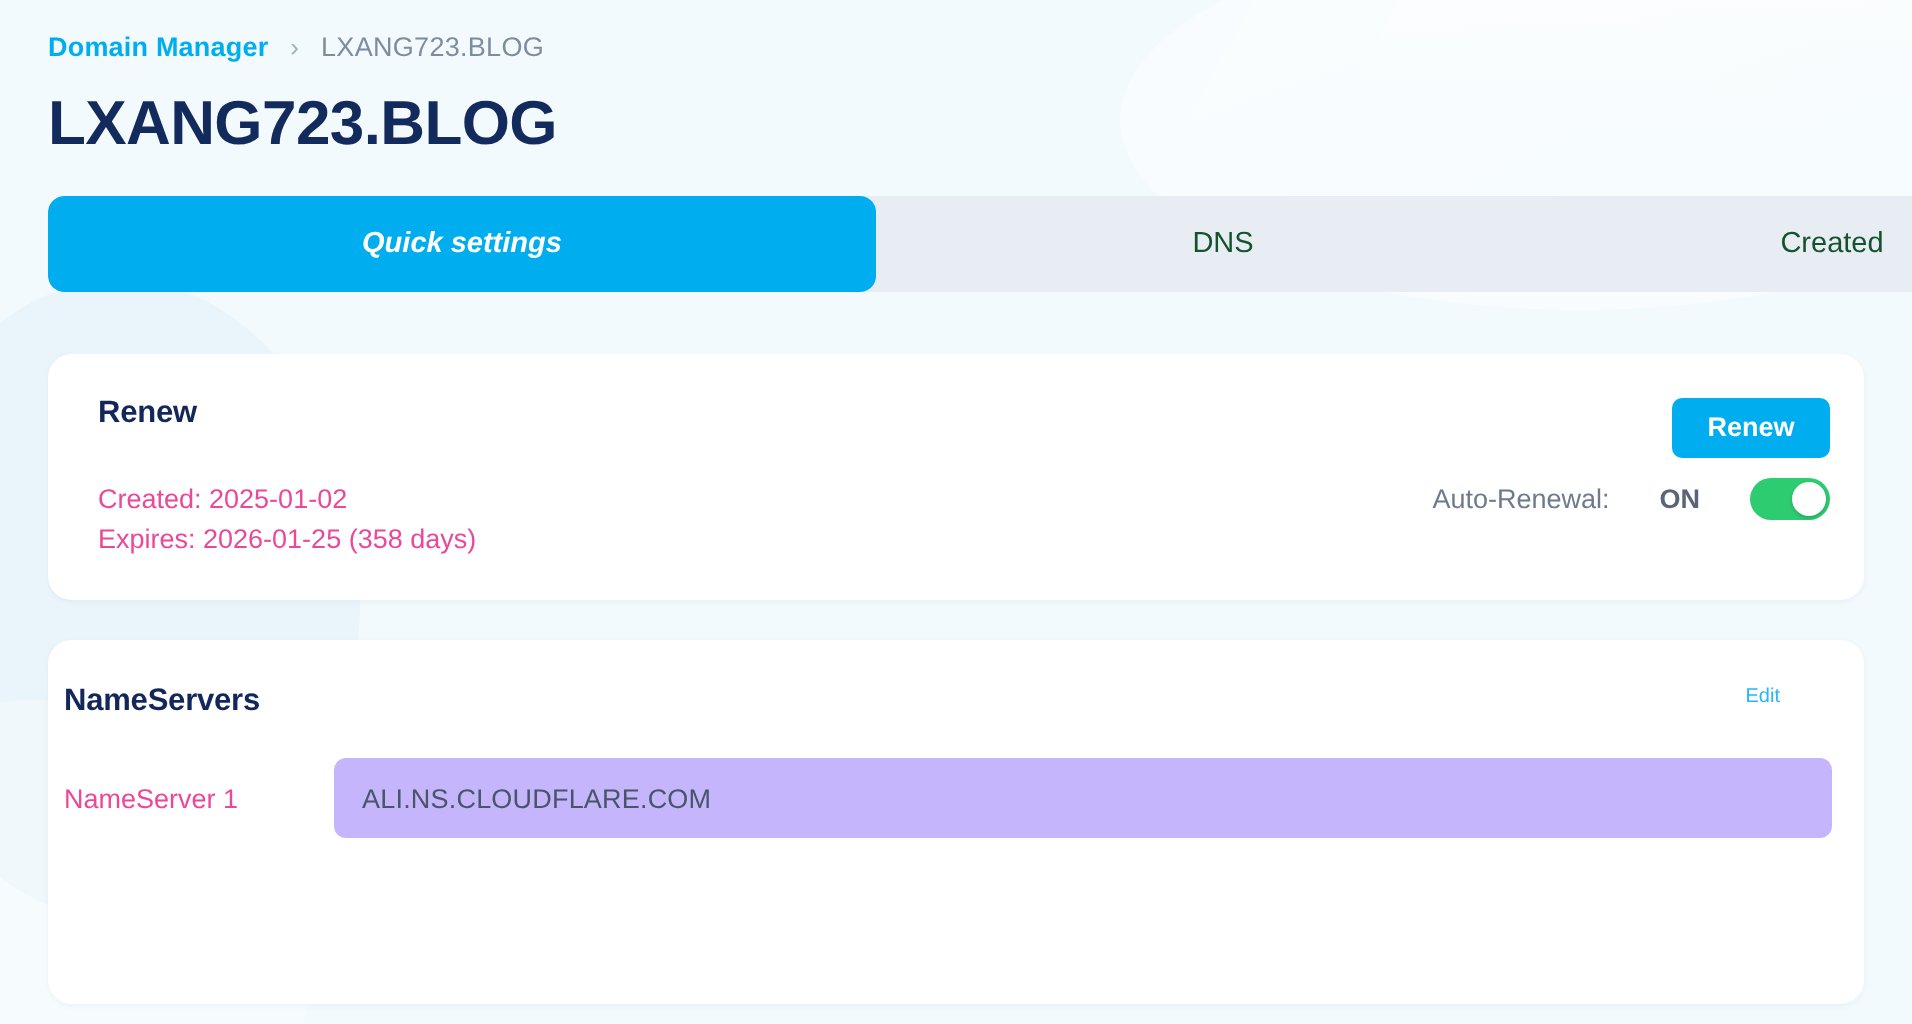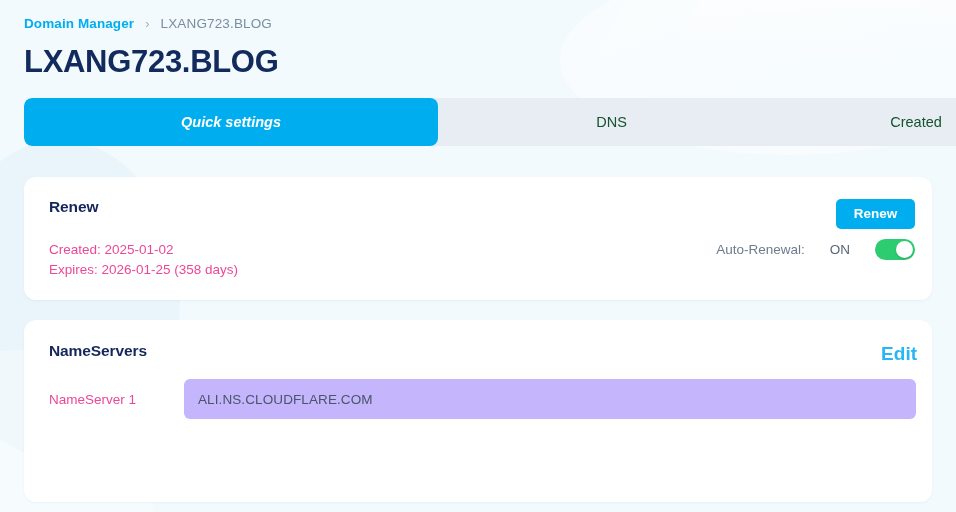--- a/index.html
+++ b/index.html
@@ -108,21 +108,21 @@
   }
   .card-renew {
     margin-top: 31px;
     height: 123px;
     padding: 21px 24px 0 25px;
     position: relative;
   }
   .card-ns {
     margin-top: 20px;
     min-height: 182px;
-    padding: 22px 16px 20px 25px;
+    padding: 22px 16px 20px 8px;
     position: relative;
   }
 
   .card-title {
     font-size: 15.5px;
     font-weight: 700;
     color: #13275a;
     letter-spacing: -0.1px;
   }
 
@@ -161,21 +161,21 @@
     align-items: center;
     gap: 25px;
   }
   .auto-renew-label {
     font-size: 13.5px;
     color: #6e7b8d;
   }
   .auto-renew-state {
     font-size: 13.5px;
     color: #5a6678;
-    font-weight: 400;
+    font-weight: 700;
   }
   .toggle {
     width: 40px;
     height: 21px;
     border-radius: 11px;
     background: #2ecc71;
     position: relative;
     cursor: pointer;
     flex: none;
   }
@@ -186,27 +186,26 @@
     width: 17px;
     height: 17px;
     border-radius: 50%;
     background: #fff;
     box-shadow: 0 1px 2px rgba(0,0,0,.18);
   }
 
   
   .edit-link {
     position: absolute;
-    right: 15px;
+    right: 42px;
     top: 23px;
-    font-size: 19px;
+    font-size: 10px;
     color: #29b6f6;
     text-decoration: none;
     cursor: pointer;
-    font-weight: bold;
   }
 
   
   .ns-rows { margin-top: 19px; }
   .ns-row {
     display: flex;
     align-items: center;
     height: 40px;
     margin-bottom: 8px;
   }

